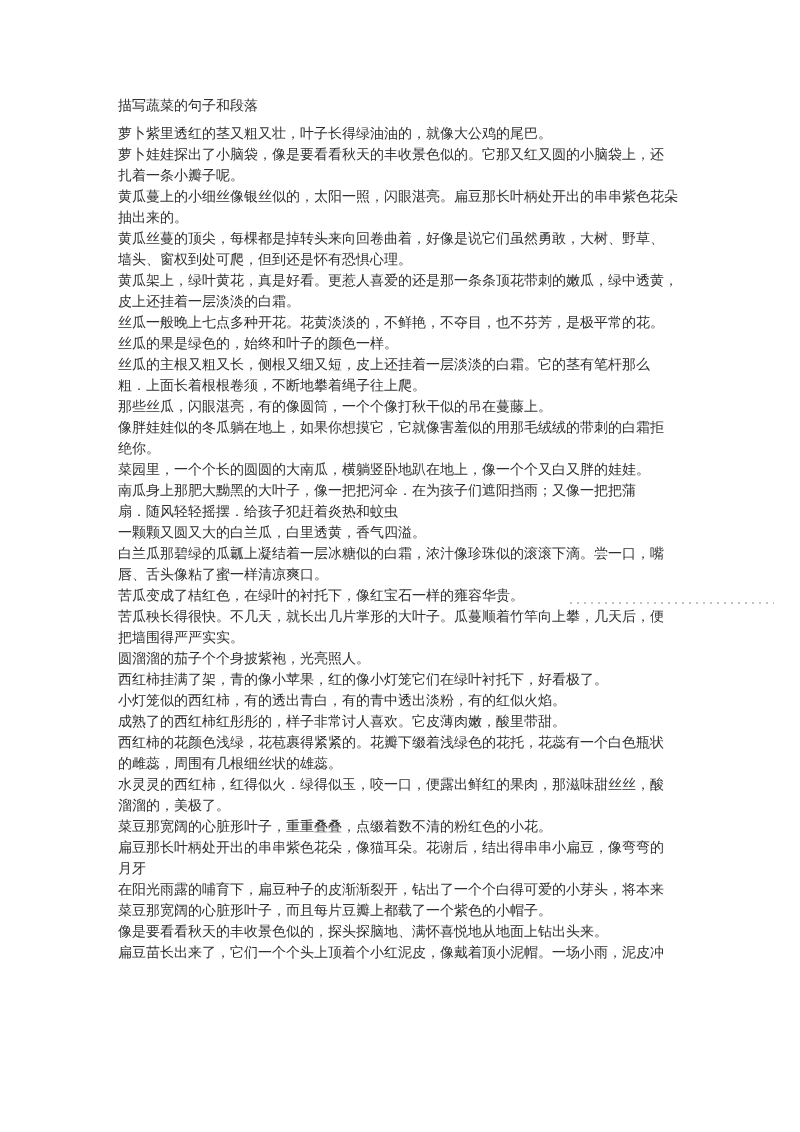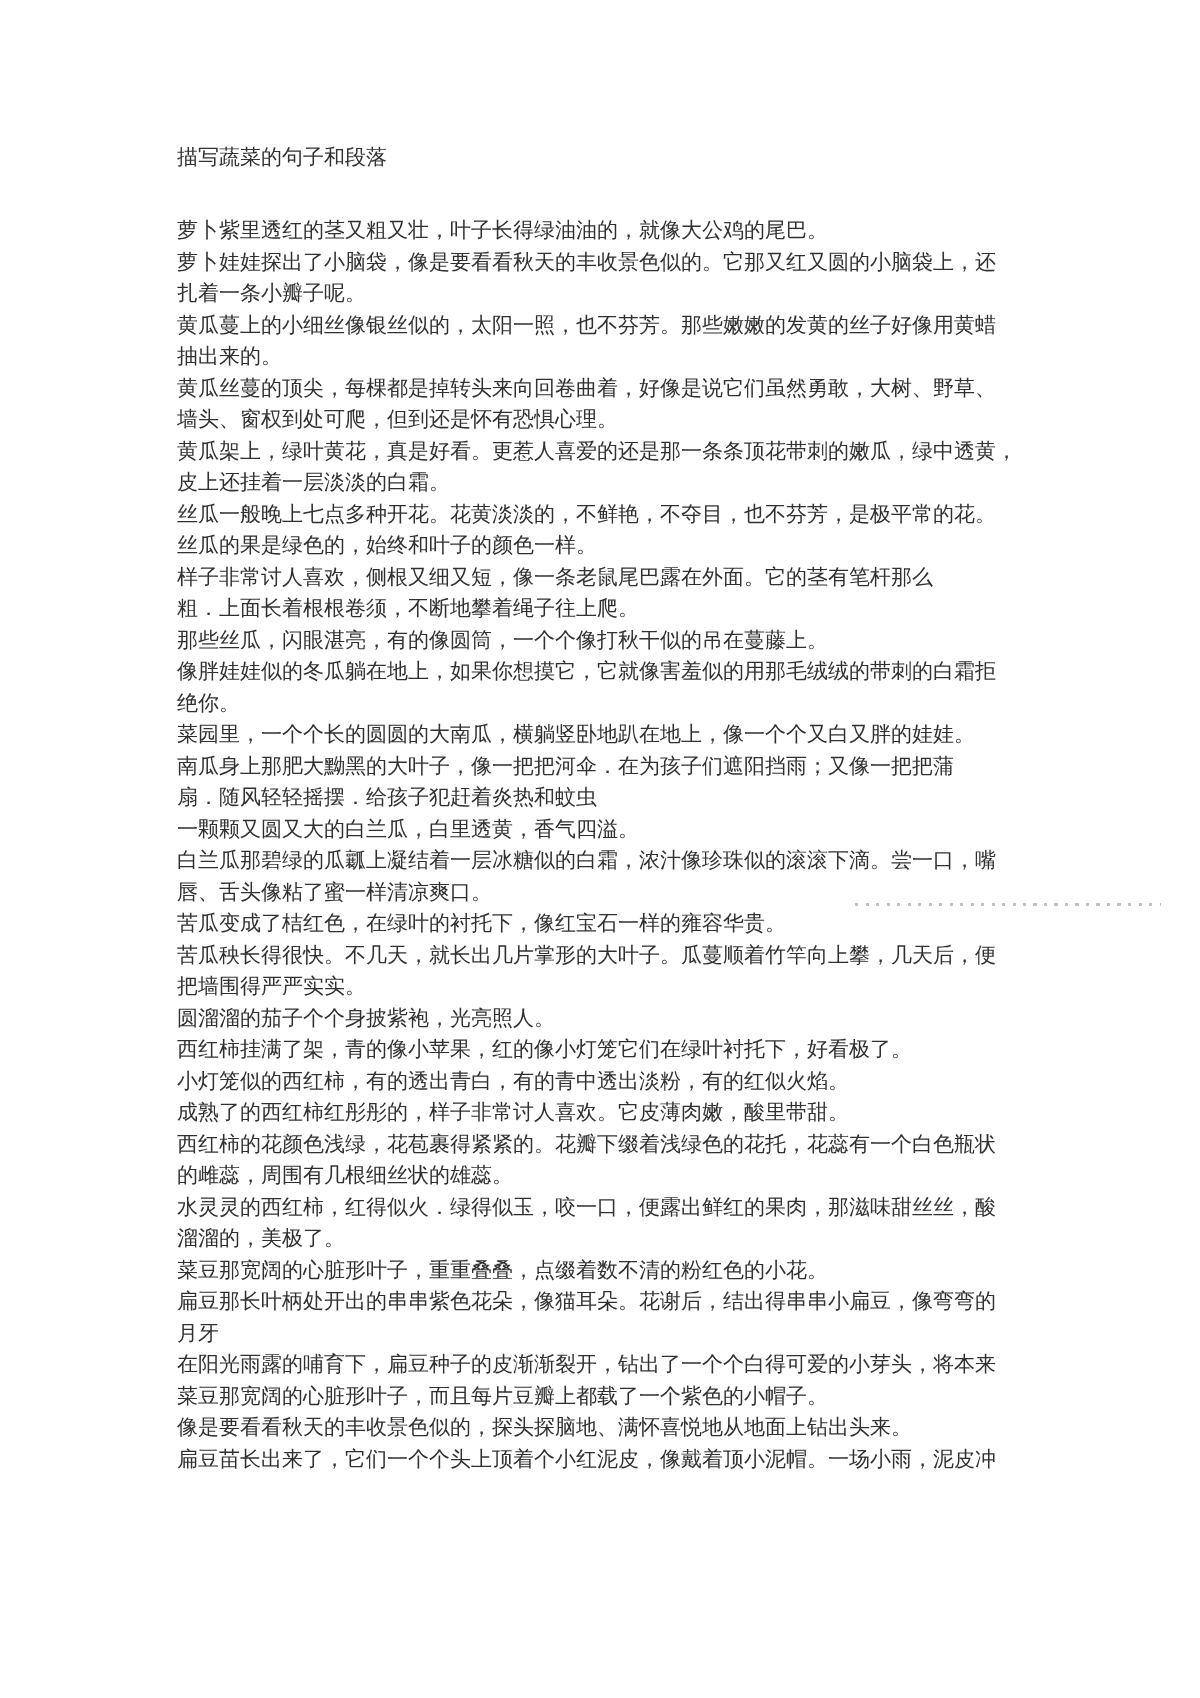--- a/index.html
+++ b/index.html
@@ -22,21 +22,21 @@
     top: 95px;
     margin: 0;
     font-size: 14px;
     font-weight: normal;
     line-height: 21px;
     white-space: nowrap;
   }
   .doc-body {
     position: absolute;
     left: 118px;
-    top: 144px;
+    top: 123px;
     font-size: 14px;
     line-height: 21px;
     white-space: nowrap;
   }
   .doc-body .line {
     height: 21px;
   }
   .dotted-artifact {
     position: absolute;
     left: 570px;
@@ -53,29 +53,29 @@
 </head>
 <body>
 
 <div class="page">
   <h1 class="doc-title">描写蔬菜的句子和段落</h1>
 
   <div class="doc-body">
       <div class="line">萝卜紫里透红的茎又粗又壮，叶子长得绿油油的，就像大公鸡的尾巴。</div>
       <div class="line">萝卜娃娃探出了小脑袋，像是要看看秋天的丰收景色似的。它那又红又圆的小脑袋上，还</div>
       <div class="line">扎着一条小瓣子呢。</div>
-      <div class="line">黄瓜蔓上的小细丝像银丝似的，太阳一照，也不芬芳。那些嫩嫩的发黄的丝子好像用黄蜡</div>
+      <div class="line">黄瓜蔓上的小细丝像银丝似的，太阳一照，闪眼湛亮。扁豆那长叶柄处开出的串串紫色花朵</div>
       <div class="line">抽出来的。</div>
       <div class="line">黄瓜丝蔓的顶尖，每棵都是掉转头来向回卷曲着，好像是说它们虽然勇敢，大树、野草、</div>
       <div class="line">墙头、窗权到处可爬，但到还是怀有恐惧心理。</div>
       <div class="line">黄瓜架上，绿叶黄花，真是好看。更惹人喜爱的还是那一条条顶花带刺的嫩瓜，绿中透黄，</div>
       <div class="line">皮上还挂着一层淡淡的白霜。</div>
       <div class="line">丝瓜一般晚上七点多种开花。花黄淡淡的，不鲜艳，不夺目，也不芬芳，是极平常的花。</div>
       <div class="line">丝瓜的果是绿色的，始终和叶子的颜色一样。</div>
-      <div class="line">样子非常讨人喜欢，侧根又细又短，像一条老鼠尾巴露在外面。它的茎有笔杆那么</div>
+      <div class="line">丝瓜的主根又粗又长，侧根又细又短，皮上还挂着一层淡淡的白霜。它的茎有笔杆那么</div>
       <div class="line">粗．上面长着根根卷须，不断地攀着绳子往上爬。</div>
       <div class="line">那些丝瓜，闪眼湛亮，有的像圆筒，一个个像打秋干似的吊在蔓藤上。</div>
       <div class="line">像胖娃娃似的冬瓜躺在地上，如果你想摸它，它就像害羞似的用那毛绒绒的带刺的白霜拒</div>
       <div class="line">绝你。</div>
       <div class="line">菜园里，一个个长的圆圆的大南瓜，横躺竖卧地趴在地上，像一个个又白又胖的娃娃。</div>
       <div class="line">南瓜身上那肥大黝黑的大叶子，像一把把河伞．在为孩子们遮阳挡雨；又像一把把蒲</div>
       <div class="line">扇．随风轻轻摇摆．给孩子犯赶着炎热和蚊虫</div>
       <div class="line">一颗颗又圆又大的白兰瓜，白里透黄，香气四溢。</div>
       <div class="line">白兰瓜那碧绿的瓜瓤上凝结着一层冰糖似的白霜，浓汁像珍珠似的滚滚下滴。尝一口，嘴</div>
       <div class="line">唇、舌头像粘了蜜一样清凉爽口。</div>

